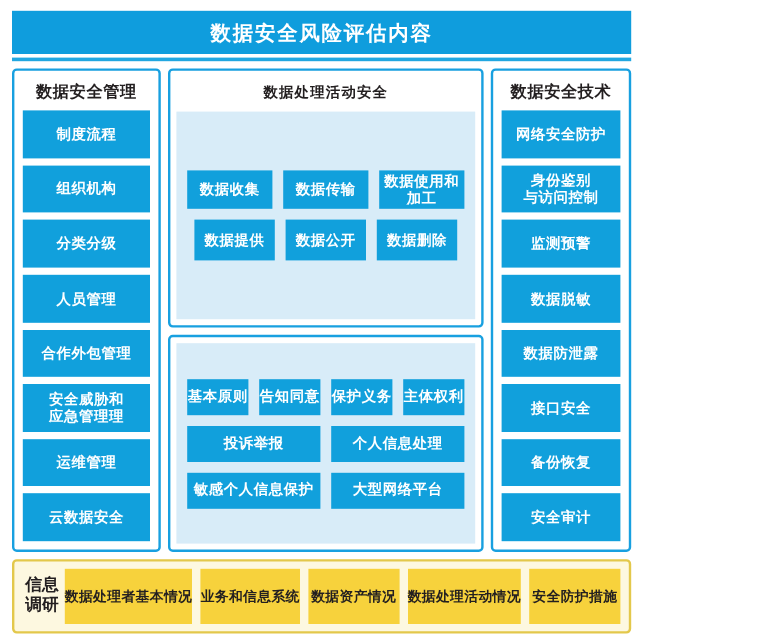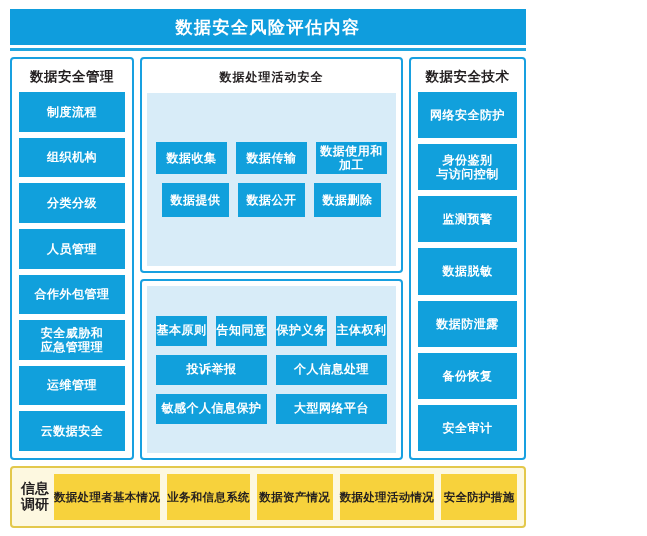--- a/index.html
+++ b/index.html
@@ -277,20 +277,21 @@
 
     <div class="side-panel side-right">
       <div class="panel-heading">数据安全技术</div>
       <div class="side-items">
         <button class="btn">网络安全防护</button>
         <button class="btn">身份鉴别
 与访问控制</button>
         <button class="btn">监测预警</button>
         <button class="btn">数据脱敏</button>
         <button class="btn">数据防泄露</button>
+        <button class="btn">接口安全</button>
         <button class="btn">备份恢复</button>
         <button class="btn">安全审计</button>
       </div>
     </div>
 
   </div>
 
   <div class="bottom-bar">
     <div class="bottom-label">信息
 调研</div>

